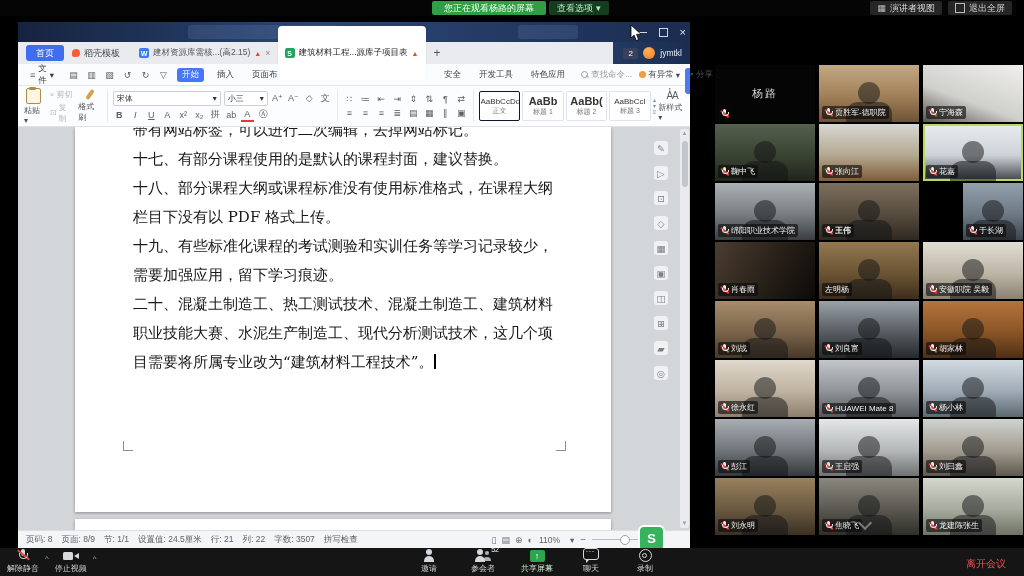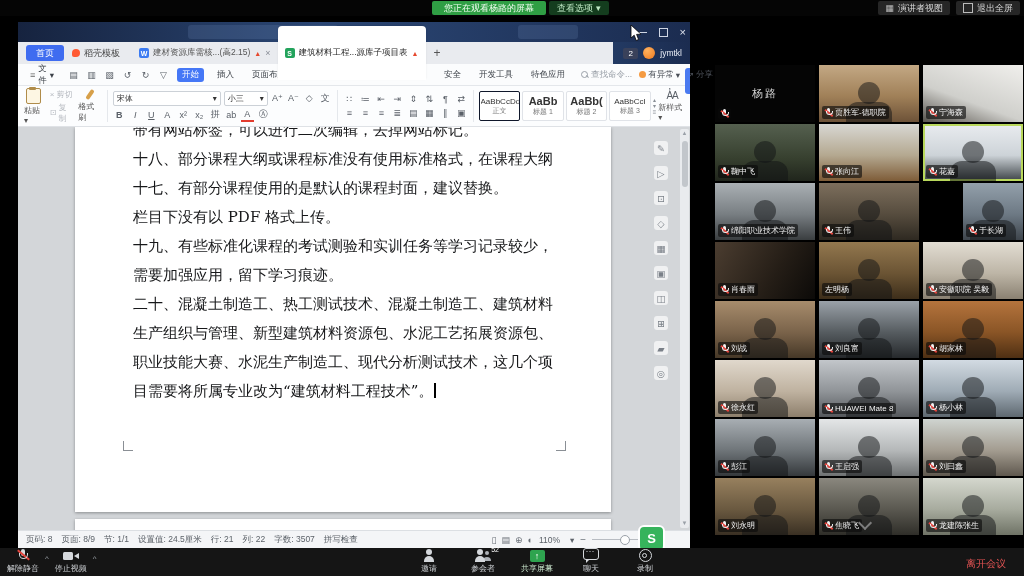--- a/index.html
+++ b/index.html
@@ -1,20 +1,20 @@
 <!DOCTYPE html>
 <html><head>
 <meta charset="utf-8">
 <style>
   html,body{margin:0;padding:0;}
   body{width:1024px;height:576px;overflow:hidden;position:relative;background:#000;
        font-family:"Liberation Sans","DejaVu Sans",sans-serif;-webkit-font-smoothing:antialiased;}
   i,em{font-style:normal;}
   
-  .topbar{position:absolute;top:0;left:0;right:0;height:16px;background:#050505;z-index:40;}
+  .topbar{position:absolute;top:0;left:0;right:8px;height:16px;background:#050505;z-index:40;}
   .watch-pill{position:absolute;left:432px;top:1px;height:14px;line-height:14px;padding:0 12px;
       background:#2f9e44;color:#f2fff2;font-size:9px;border-radius:2px;}
   .view-opts{position:absolute;left:549px;top:1px;height:14px;line-height:14px;padding:0 8px;
       background:#143d1e;color:#bfe8c4;font-size:9px;border-radius:2px;border:0;display:flex;align-items:center;gap:3px;cursor:default;}
   .top-right{position:absolute;right:4px;top:1px;display:flex;gap:6px;}
   .tr-btn{height:14px;display:flex;align-items:center;gap:4px;background:#262626;border:0;border-radius:2px;
       color:#d8d8d8;font-size:9px;padding:0 7px;}
   .ic-grid{color:#bbb;font-size:9px;line-height:1;}
   .ic-fs{width:8px;height:8px;border:1px solid #bbb;position:relative;}
   .ic-fs::before{content:"";position:absolute;left:2px;top:2px;right:2px;bottom:2px;background:#262626;}
@@ -395,27 +395,26 @@
         <span class="aa">A̓A</span>
         <span><span>新样式</span>▾</span>
       </div>
     </div>
   </div>
 
   <div class="docarea">
     <div class="page">
       <div class="doc-text" id="doc-lines">
           <div class="dline">带有网站标签，可以进行二次编辑，去掉网站标记。</div>
+          <div class="dline">十七、有部分课程使用的是默认的课程封面，建议替换。</div>
           <div class="dline">十八、部分课程大纲或课程标准没有使用标准格式，在课程大纲</div>
-          <div class="dline">十七、有部分课程使用的是默认的课程封面，建议替换。</div>
           <div class="dline">栏目下没有以 PDF 格式上传。</div>
           <div class="dline">十九、有些标准化课程的考试测验和实训任务等学习记录较少，</div>
           <div class="dline">需要加强应用，留下学习痕迹。</div>
           <div class="dline">二十、混凝土制造工、热工测试技术、混凝土制造工、建筑材料</div>
-          <div class="dline">生产组织与管理、新型建筑材料资源包、水泥工艺拓展资源包、</div>
           <div class="dline">职业技能大赛、水泥生产制造工、现代分析测试技术，这几个项</div>
           <div class="dline">目需要将所属专业改为“建筑材料工程技术”。<span class="caret"></span></div>
         </div>
       <div class="cmark bl"></div>
       <div class="cmark br"></div>
     </div>
     <div class="page2"></div>
     <div class="side-tools" id="side-tools">
         <span class="sti">✎</span>
         <span class="sti">▷</span>
@@ -526,21 +525,21 @@
     </div>
     <div class="tile" style="background: linear-gradient(rgb(170, 176, 180) 0%, rgb(120, 126, 130) 55%, rgb(58, 62, 64) 100%);">
       <i class="figure"></i>
       <div class="tag">
         <span class="mini-mic">
           <i></i>
         </span>
         <span class="tagname">绵阳职业技术学院</span>
       </div>
     </div>
-    <div class="tile" style="background: linear-gradient(rgb(125, 111, 93) 0%, rgb(86, 76, 62) 55%, rgb(46, 41, 33) 100%);">
+    <div class="tile" style="background: linear-gradient(rgb(125, 111, 93) 0%, rgb(86, 76, 62) 55%, rgb(46, 41, 33) 100%); font-weight: bold;">
       <i class="figure"></i>
       <div class="tag">
         <span class="mini-mic">
           <i></i>
         </span>
         <span class="tagname">王伟</span>
       </div>
     </div>
     <div class="tile" style="background: linear-gradient(rgb(147, 160, 171) 0%, rgb(109, 121, 132) 55%, rgb(62, 69, 76) 100%); margin-left: 40px;">
       <i class="figure"></i>

